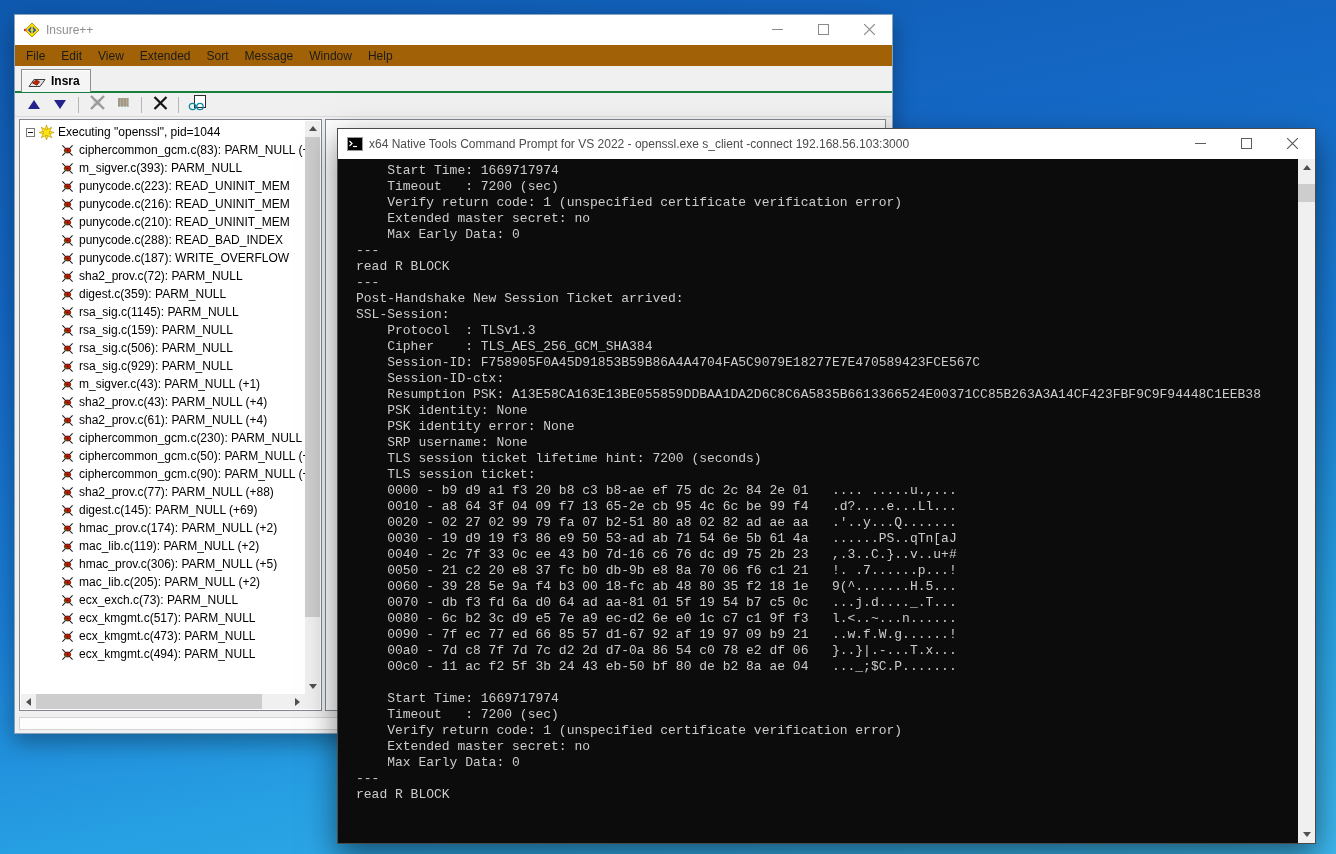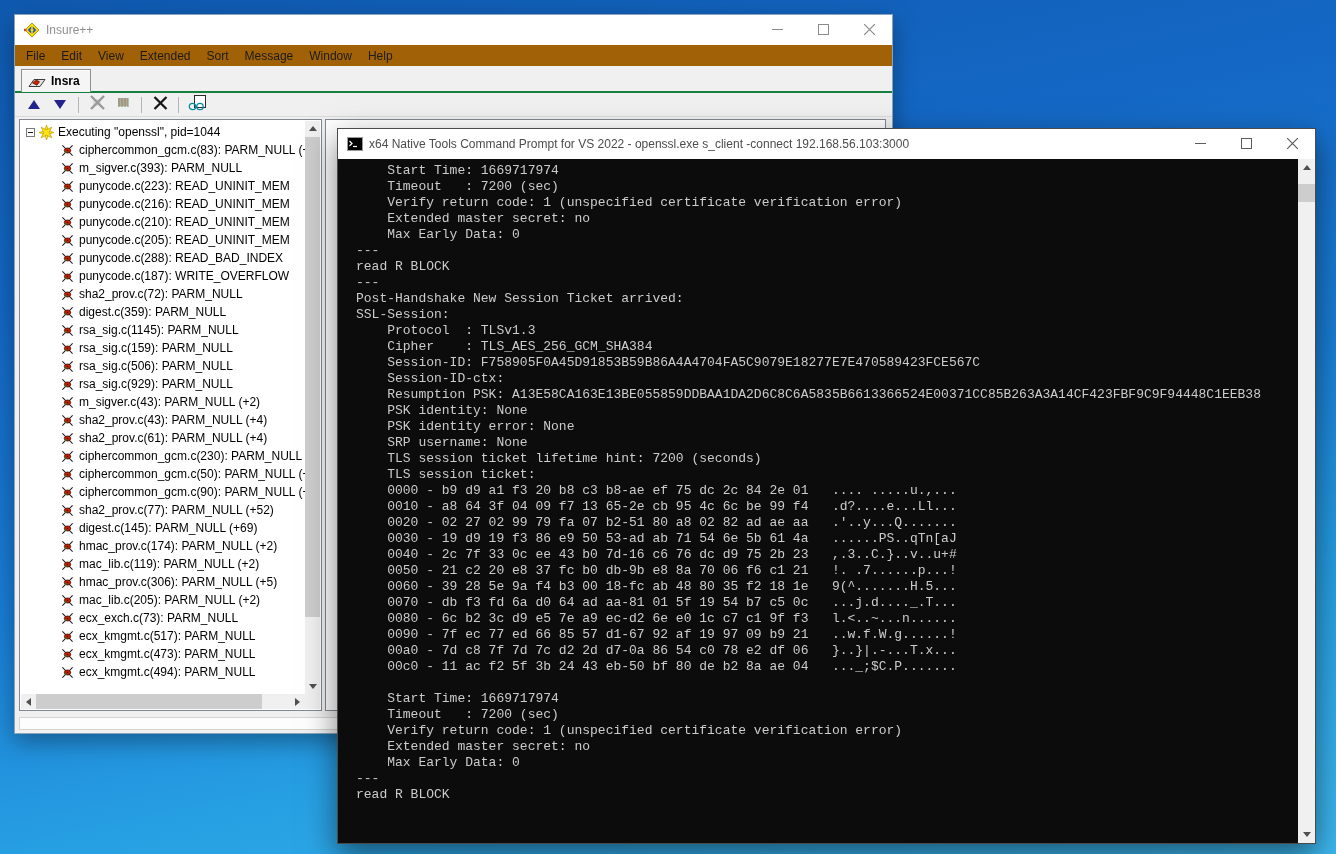--- a/index.html
+++ b/index.html
@@ -260,31 +260,20 @@
           </div>
             <div class="tree-row child">
             <span class="row-icon">
               <svg width="13" height="13" viewBox="0 0 14 14">
                 <path d="M1.5 1.5 L12.5 12.5 M12.5 1.5 L1.5 12.5" stroke="#1c1c1c" stroke-width="1.1" fill="none"></path>
                 <ellipse cx="7" cy="7" rx="3.4" ry="2.7" fill="#cf1d00" stroke="#480b00" stroke-width="0.9"></ellipse>
                 <circle cx="5.1" cy="8.7" r="1.1" fill="#1f7a1f"></circle>
                 <circle cx="7" cy="7" r="0.9" fill="#2a0400"></circle>
               </svg>
             </span>
-            <span class="row-label">punycode.c(205): READ_UNINIT_MEM</span>
-          </div>
-            <div class="tree-row child">
-            <span class="row-icon">
-              <svg width="13" height="13" viewBox="0 0 14 14">
-                <path d="M1.5 1.5 L12.5 12.5 M12.5 1.5 L1.5 12.5" stroke="#1c1c1c" stroke-width="1.1" fill="none"></path>
-                <ellipse cx="7" cy="7" rx="3.4" ry="2.7" fill="#cf1d00" stroke="#480b00" stroke-width="0.9"></ellipse>
-                <circle cx="5.1" cy="8.7" r="1.1" fill="#1f7a1f"></circle>
-                <circle cx="7" cy="7" r="0.9" fill="#2a0400"></circle>
-              </svg>
-            </span>
             <span class="row-label">punycode.c(288): READ_BAD_INDEX</span>
           </div>
             <div class="tree-row child">
             <span class="row-icon">
               <svg width="13" height="13" viewBox="0 0 14 14">
                 <path d="M1.5 1.5 L12.5 12.5 M12.5 1.5 L1.5 12.5" stroke="#1c1c1c" stroke-width="1.1" fill="none"></path>
                 <ellipse cx="7" cy="7" rx="3.4" ry="2.7" fill="#cf1d00" stroke="#480b00" stroke-width="0.9"></ellipse>
                 <circle cx="5.1" cy="8.7" r="1.1" fill="#1f7a1f"></circle>
                 <circle cx="7" cy="7" r="0.9" fill="#2a0400"></circle>
               </svg>
@@ -359,21 +348,21 @@
           </div>
             <div class="tree-row child">
             <span class="row-icon">
               <svg width="13" height="13" viewBox="0 0 14 14">
                 <path d="M1.5 1.5 L12.5 12.5 M12.5 1.5 L1.5 12.5" stroke="#1c1c1c" stroke-width="1.1" fill="none"></path>
                 <ellipse cx="7" cy="7" rx="3.4" ry="2.7" fill="#cf1d00" stroke="#480b00" stroke-width="0.9"></ellipse>
                 <circle cx="5.1" cy="8.7" r="1.1" fill="#1f7a1f"></circle>
                 <circle cx="7" cy="7" r="0.9" fill="#2a0400"></circle>
               </svg>
             </span>
-            <span class="row-label">m_sigver.c(43): PARM_NULL (+2)</span>
+            <span class="row-label">m_sigver.c(43): PARM_NULL (+1)</span>
           </div>
             <div class="tree-row child">
             <span class="row-icon">
               <svg width="13" height="13" viewBox="0 0 14 14">
                 <path d="M1.5 1.5 L12.5 12.5 M12.5 1.5 L1.5 12.5" stroke="#1c1c1c" stroke-width="1.1" fill="none"></path>
                 <ellipse cx="7" cy="7" rx="3.4" ry="2.7" fill="#cf1d00" stroke="#480b00" stroke-width="0.9"></ellipse>
                 <circle cx="5.1" cy="8.7" r="1.1" fill="#1f7a1f"></circle>
                 <circle cx="7" cy="7" r="0.9" fill="#2a0400"></circle>
               </svg>
             </span>
@@ -425,21 +414,21 @@
           </div>
             <div class="tree-row child">
             <span class="row-icon">
               <svg width="13" height="13" viewBox="0 0 14 14">
                 <path d="M1.5 1.5 L12.5 12.5 M12.5 1.5 L1.5 12.5" stroke="#1c1c1c" stroke-width="1.1" fill="none"></path>
                 <ellipse cx="7" cy="7" rx="3.4" ry="2.7" fill="#cf1d00" stroke="#480b00" stroke-width="0.9"></ellipse>
                 <circle cx="5.1" cy="8.7" r="1.1" fill="#1f7a1f"></circle>
                 <circle cx="7" cy="7" r="0.9" fill="#2a0400"></circle>
               </svg>
             </span>
-            <span class="row-label">sha2_prov.c(77): PARM_NULL (+52)</span>
+            <span class="row-label">sha2_prov.c(77): PARM_NULL (+88)</span>
           </div>
             <div class="tree-row child">
             <span class="row-icon">
               <svg width="13" height="13" viewBox="0 0 14 14">
                 <path d="M1.5 1.5 L12.5 12.5 M12.5 1.5 L1.5 12.5" stroke="#1c1c1c" stroke-width="1.1" fill="none"></path>
                 <ellipse cx="7" cy="7" rx="3.4" ry="2.7" fill="#cf1d00" stroke="#480b00" stroke-width="0.9"></ellipse>
                 <circle cx="5.1" cy="8.7" r="1.1" fill="#1f7a1f"></circle>
                 <circle cx="7" cy="7" r="0.9" fill="#2a0400"></circle>
               </svg>
             </span>

